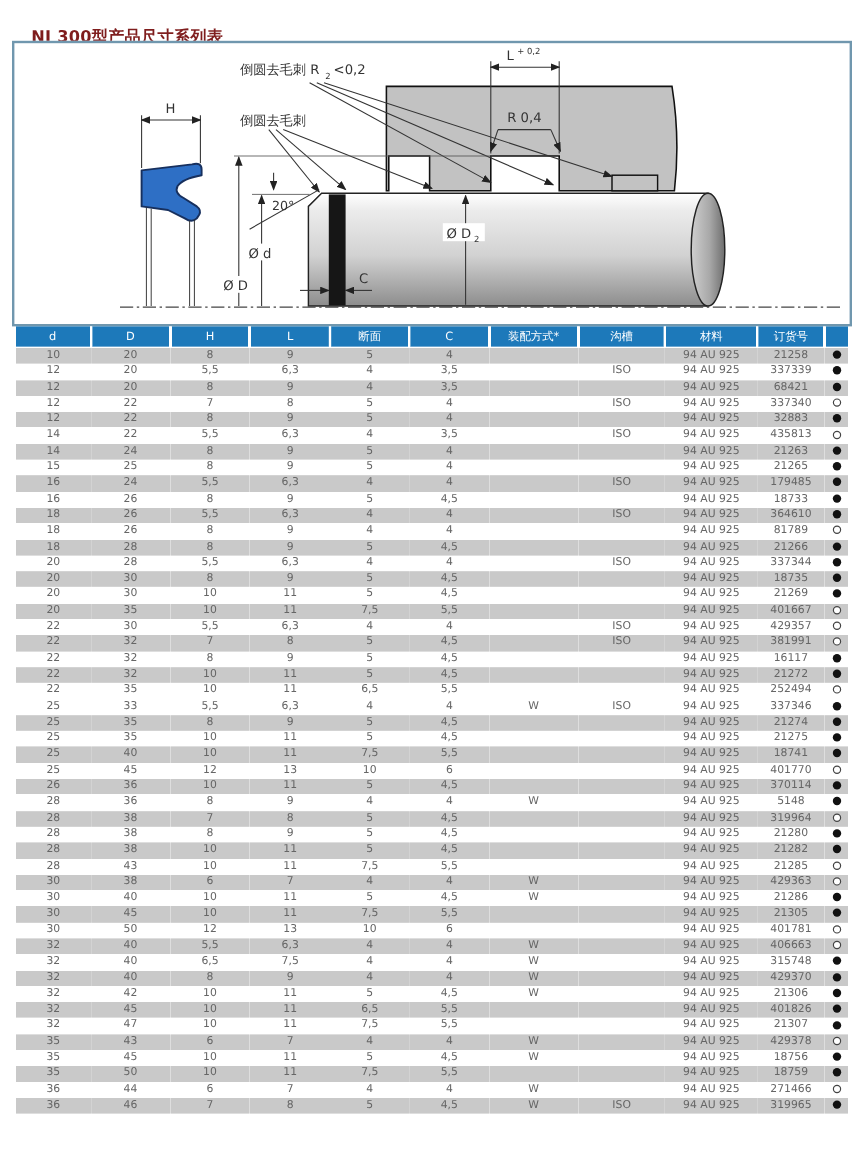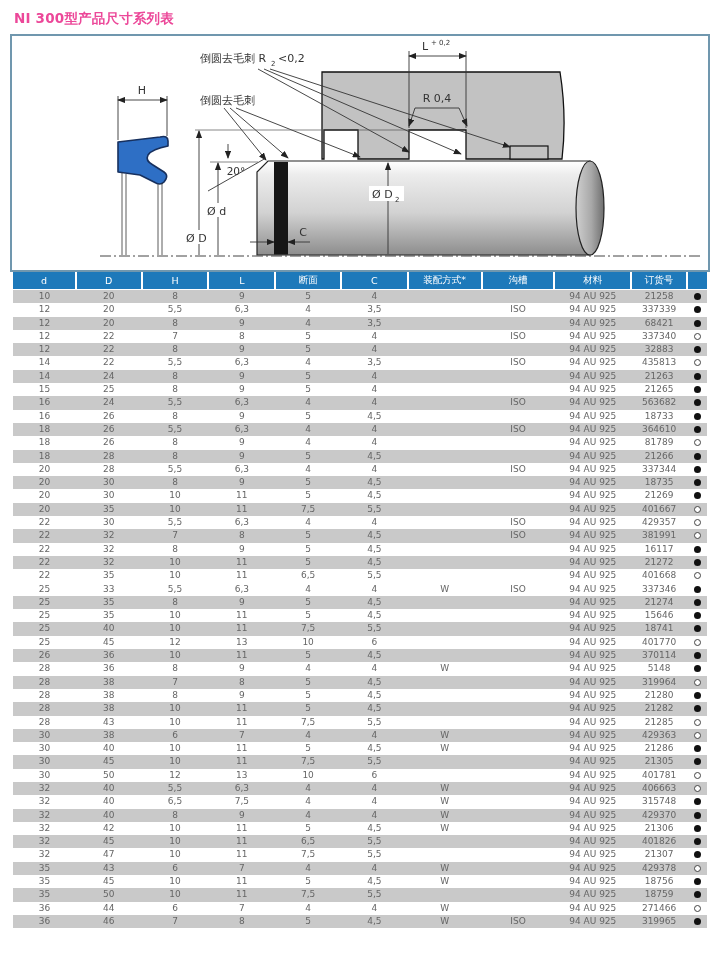--- a/index.html
+++ b/index.html
@@ -1,22 +1,22 @@
 <!DOCTYPE html>
 <html><head>
 <meta charset="utf-8">
 <style>
   html,body{margin:0;padding:0;}
   body{
     width:720px;height:960px;background:#ffffff;position:relative;
     font-family:"DejaVu Sans", sans-serif;
   }
   .page-title{
-    position:absolute;left:10px;top:6px;margin:4px;
-    font-size:13.5px;font-weight:bold;color:#ec4899;letter-spacing:.2px;
+    position:absolute;left:10px;top:6px;margin:16px;
+    font-size:13.5px;font-weight:bold;color:#7f1d1d;letter-spacing:.2px;
   }
   .diagram-box{
     position:absolute;left:10px;top:34px;width:700px;height:238px;
     border:2px solid #7097ae;box-sizing:border-box;background:#fff;
   }
   .diagram-box svg{display:block;width:100%;height:100%;}
   table.dim{
     position:absolute;left:13px;top:272px;width:694px;
     border-collapse:collapse;table-layout:fixed;
     font-size:9px;color:#666;
@@ -289,21 +289,21 @@
       <tr class="stripe">
         <td>16</td>
         <td>24</td>
         <td>5,5</td>
         <td>6,3</td>
         <td>4</td>
         <td>4</td>
         <td></td>
         <td>ISO</td>
         <td>94 AU 925</td>
-        <td>563682</td>
+        <td>179485</td>
         <td><span class="dot dot-filled"></span></td>
       </tr>
       <tr class="plain">
         <td>16</td>
         <td>26</td>
         <td>8</td>
         <td>9</td>
         <td>5</td>
         <td>4,5</td>
         <td></td>
@@ -458,21 +458,21 @@
       <tr class="plain">
         <td>22</td>
         <td>35</td>
         <td>10</td>
         <td>11</td>
         <td>6,5</td>
         <td>5,5</td>
         <td></td>
         <td></td>
         <td>94 AU 925</td>
-        <td>401668</td>
+        <td>252494</td>
         <td><span class="dot dot-open"></span></td>
       </tr>
       <tr class="plain">
         <td>25</td>
         <td>33</td>
         <td>5,5</td>
         <td>6,3</td>
         <td>4</td>
         <td>4</td>
         <td>W</td>
@@ -497,21 +497,21 @@
       <tr class="plain">
         <td>25</td>
         <td>35</td>
         <td>10</td>
         <td>11</td>
         <td>5</td>
         <td>4,5</td>
         <td></td>
         <td></td>
         <td>94 AU 925</td>
-        <td>15646</td>
+        <td>21275</td>
         <td><span class="dot dot-filled"></span></td>
       </tr>
       <tr class="stripe">
         <td>25</td>
         <td>40</td>
         <td>10</td>
         <td>11</td>
         <td>7,5</td>
         <td>5,5</td>
         <td></td>

